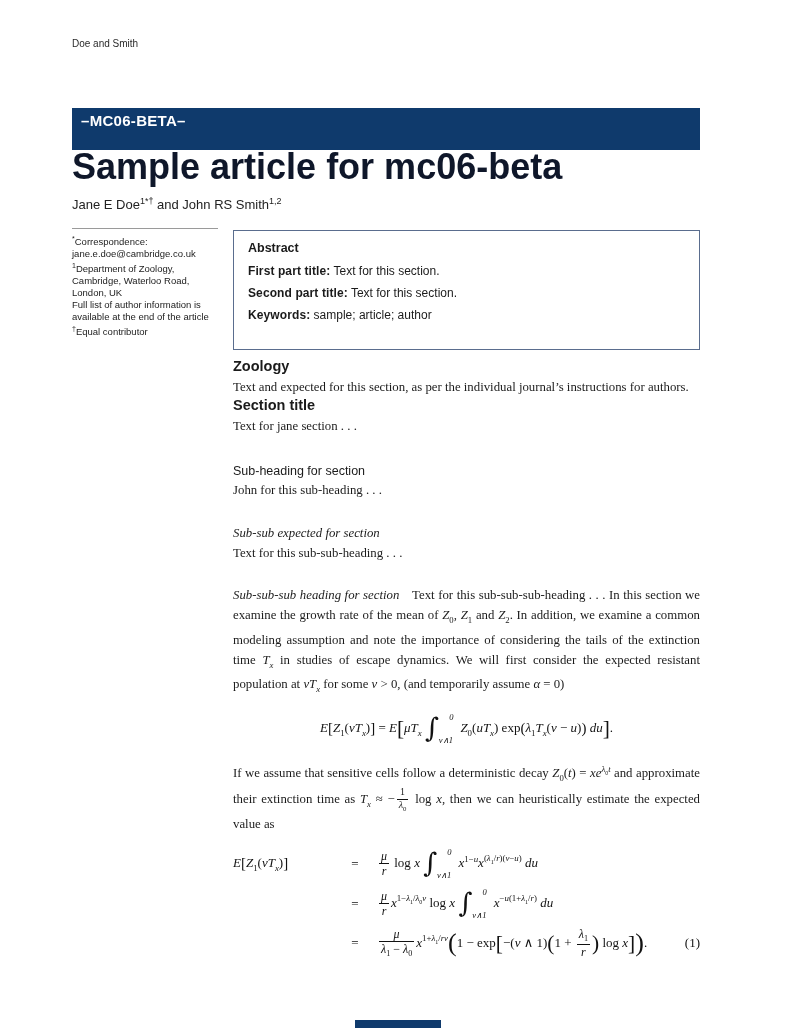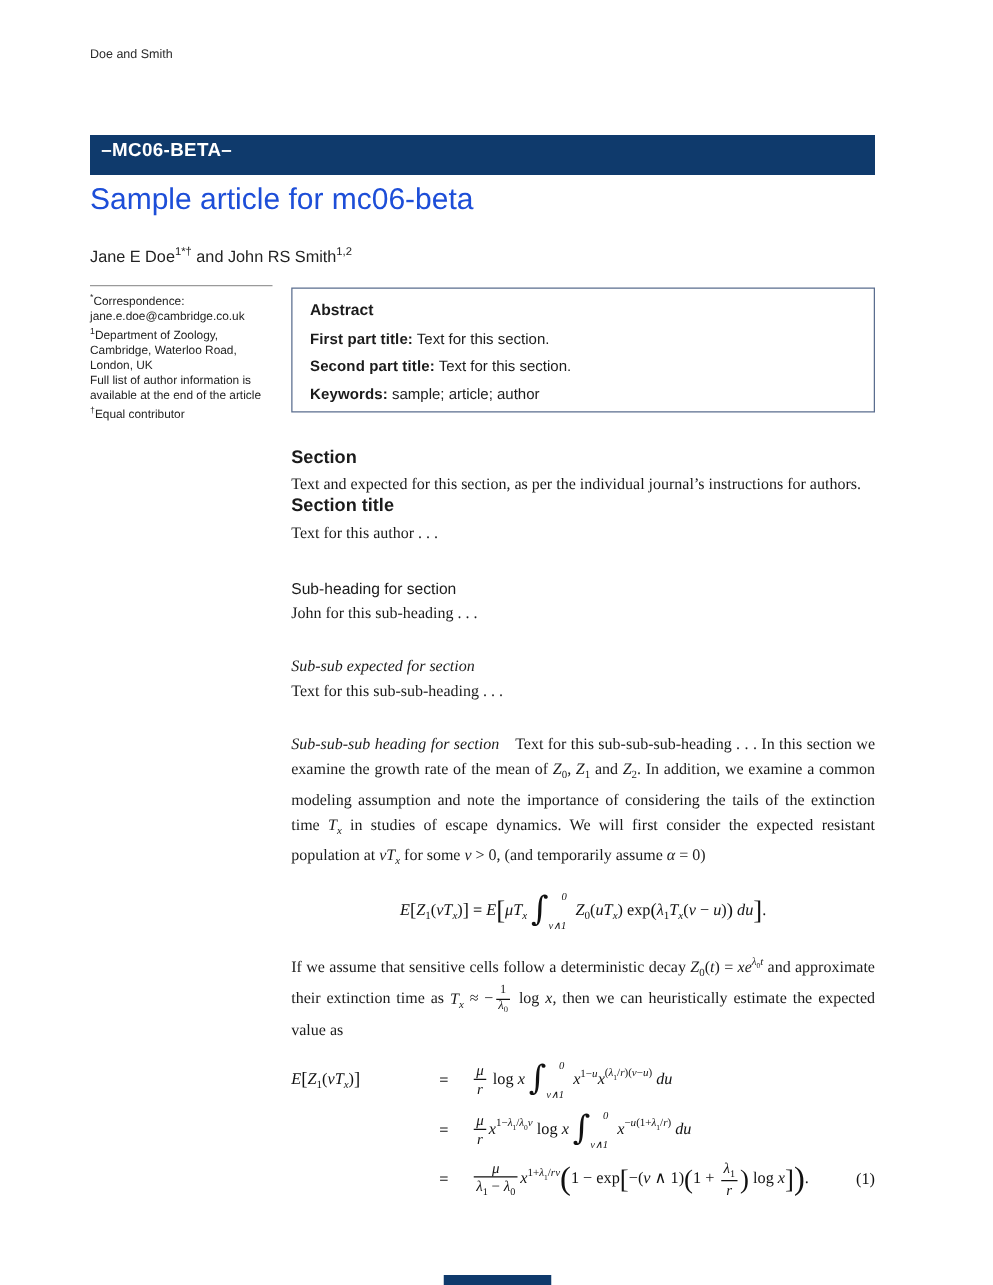--- a/index.html
+++ b/index.html
@@ -1,34 +1,34 @@
 <!DOCTYPE html>
 <html style="--navy: #0f3a6c; --box_border: #5a6d8e;"><head>
 <meta charset="utf-8">
 <style>
   * { margin:0; padding:0; box-sizing:border-box; }
   html,body { width:794px; height:1028px; background:#ffffff; font-family:"Liberation Sans",sans-serif; color:#1b1b1b; }
   .page { position:relative; width:794px; height:1028px; overflow:hidden; }
 
   .running-head { position:absolute; left:72px; top:38px; font-size:10px; color:#2a2a2a; }
 
-  .banner { position:absolute; left:72px; top:108px; width:628px; height:32px;
+  .banner { position:absolute; left:72px; top:108px; width:628px; height:42px;
             background:var(--navy,#0f3a6c); color:#fff; font-weight:bold; font-size:15px;
             line-height:25px; padding-left:9px; letter-spacing:0.3px; }
 
-  .title { position:absolute; left:72px; top:146px; font-size:24px; font-weight:normal; color:#1d4ed8;
+  .title { position:absolute; left:72px; top:146px; font-size:36px; font-weight:bold; color:#0f172a;
            font-family:"Liberation Sans",sans-serif; }
   .authors { position:absolute; left:72px; top:196px; font-size:13px; color:#222; }
   .authors sup { font-size:9px; }
 
   .sidebar { position:absolute; left:72px; top:228px; width:148px; font-size:9.5px; line-height:11.9px; color:#222; }
   .sidebar .rule { border-top:1px solid #9a9a9a; margin-bottom:4px; width:146px; }
   .sidebar sup { font-size:7px; }
 
-  .abstract { position:absolute; left:233px; top:230px; width:467px; height:100px;
+  .abstract { position:absolute; left:233px; top:230px; width:467px; height:120px;
               border:1px solid var(--box_border,#5a6d8e); padding:10px 14px; background:#fff; }
   .abstract .ah { font-weight:bold; font-size:12.5px; margin-bottom:9px; }
   .abstract p { font-size:12px; margin-bottom:8px; }
   .abstract b { letter-spacing:0.1px; }
 
   .main { position:absolute; left:233px; top:358px; width:467px; }
   h2.sec { font-size:14.5px; font-weight:bold; margin:0 0 3px 0; font-family:"Liberation Sans",sans-serif; }
   .serif { font-family:"Liberation Serif",serif; font-size:12.8px; line-height:20px; color:#1b1b1b; }
   .just { text-align:justify; }
   .sp1 { margin-top:26px; }
@@ -88,25 +88,25 @@
   </aside>
 
   <section class="abstract">
     <div class="ah">Abstract</div>
     <p><b>First part title:</b><span> Text for this section.</span></p>
     <p><b>Second part title:</b><span> Text for this section.</span></p>
     <p><b>Keywords:</b><span> sample; article; author</span></p>
   </section>
 
   <main class="main">
-    <h2 class="sec">Section</h2>
+    <h2 class="sec">Zoology</h2>
     <p class="serif just">Text and expected for this section, as per the individual journal’s instructions for authors.</p>
 
     <h2 class="sec sp1">Section title</h2>
-    <p class="serif">Text for this author . . .</p>
+    <p class="serif">Text for jane section . . .</p>
 
     <div class="sub-head sp2">Sub-heading for section</div>
     <p class="serif">John for this sub-heading . . .</p>
 
     <div class="ital-head sp1">Sub-sub expected for section</div>
     <p class="serif">Text for this sub-sub-heading . . .</p>
 
     <p class="serif just" style="margin-top:22px;"><i>Sub-sub-sub heading for section</i> Text for this sub-sub-sub-heading . . . In this section we examine the growth rate of the mean of <i>Z</i><sub>0</sub>, <i>Z</i><sub>1</sub> and <i>Z</i><sub>2</sub>. In addition, we examine a common modeling assumption and note the importance of considering the tails of the extinction time <i>T<sub>x</sub></i> in studies of escape dynamics. We will first consider the expected resistant population at <i>vT<sub>x</sub></i> for some <i>v</i> &gt; 0, (and temporarily assume <i>α</i> = 0)</p>
 
     <div class="eq eq-display"><i>E</i><span class="bg">[</span><i>Z</i><sub>1</sub>(<i>vT<sub>x</sub></i>)<span class="bg">]</span> = <i>E</i><span class="bg2">[</span><i>μT<sub>x</sub></i><span class="int">∫</span><span class="ilim">

